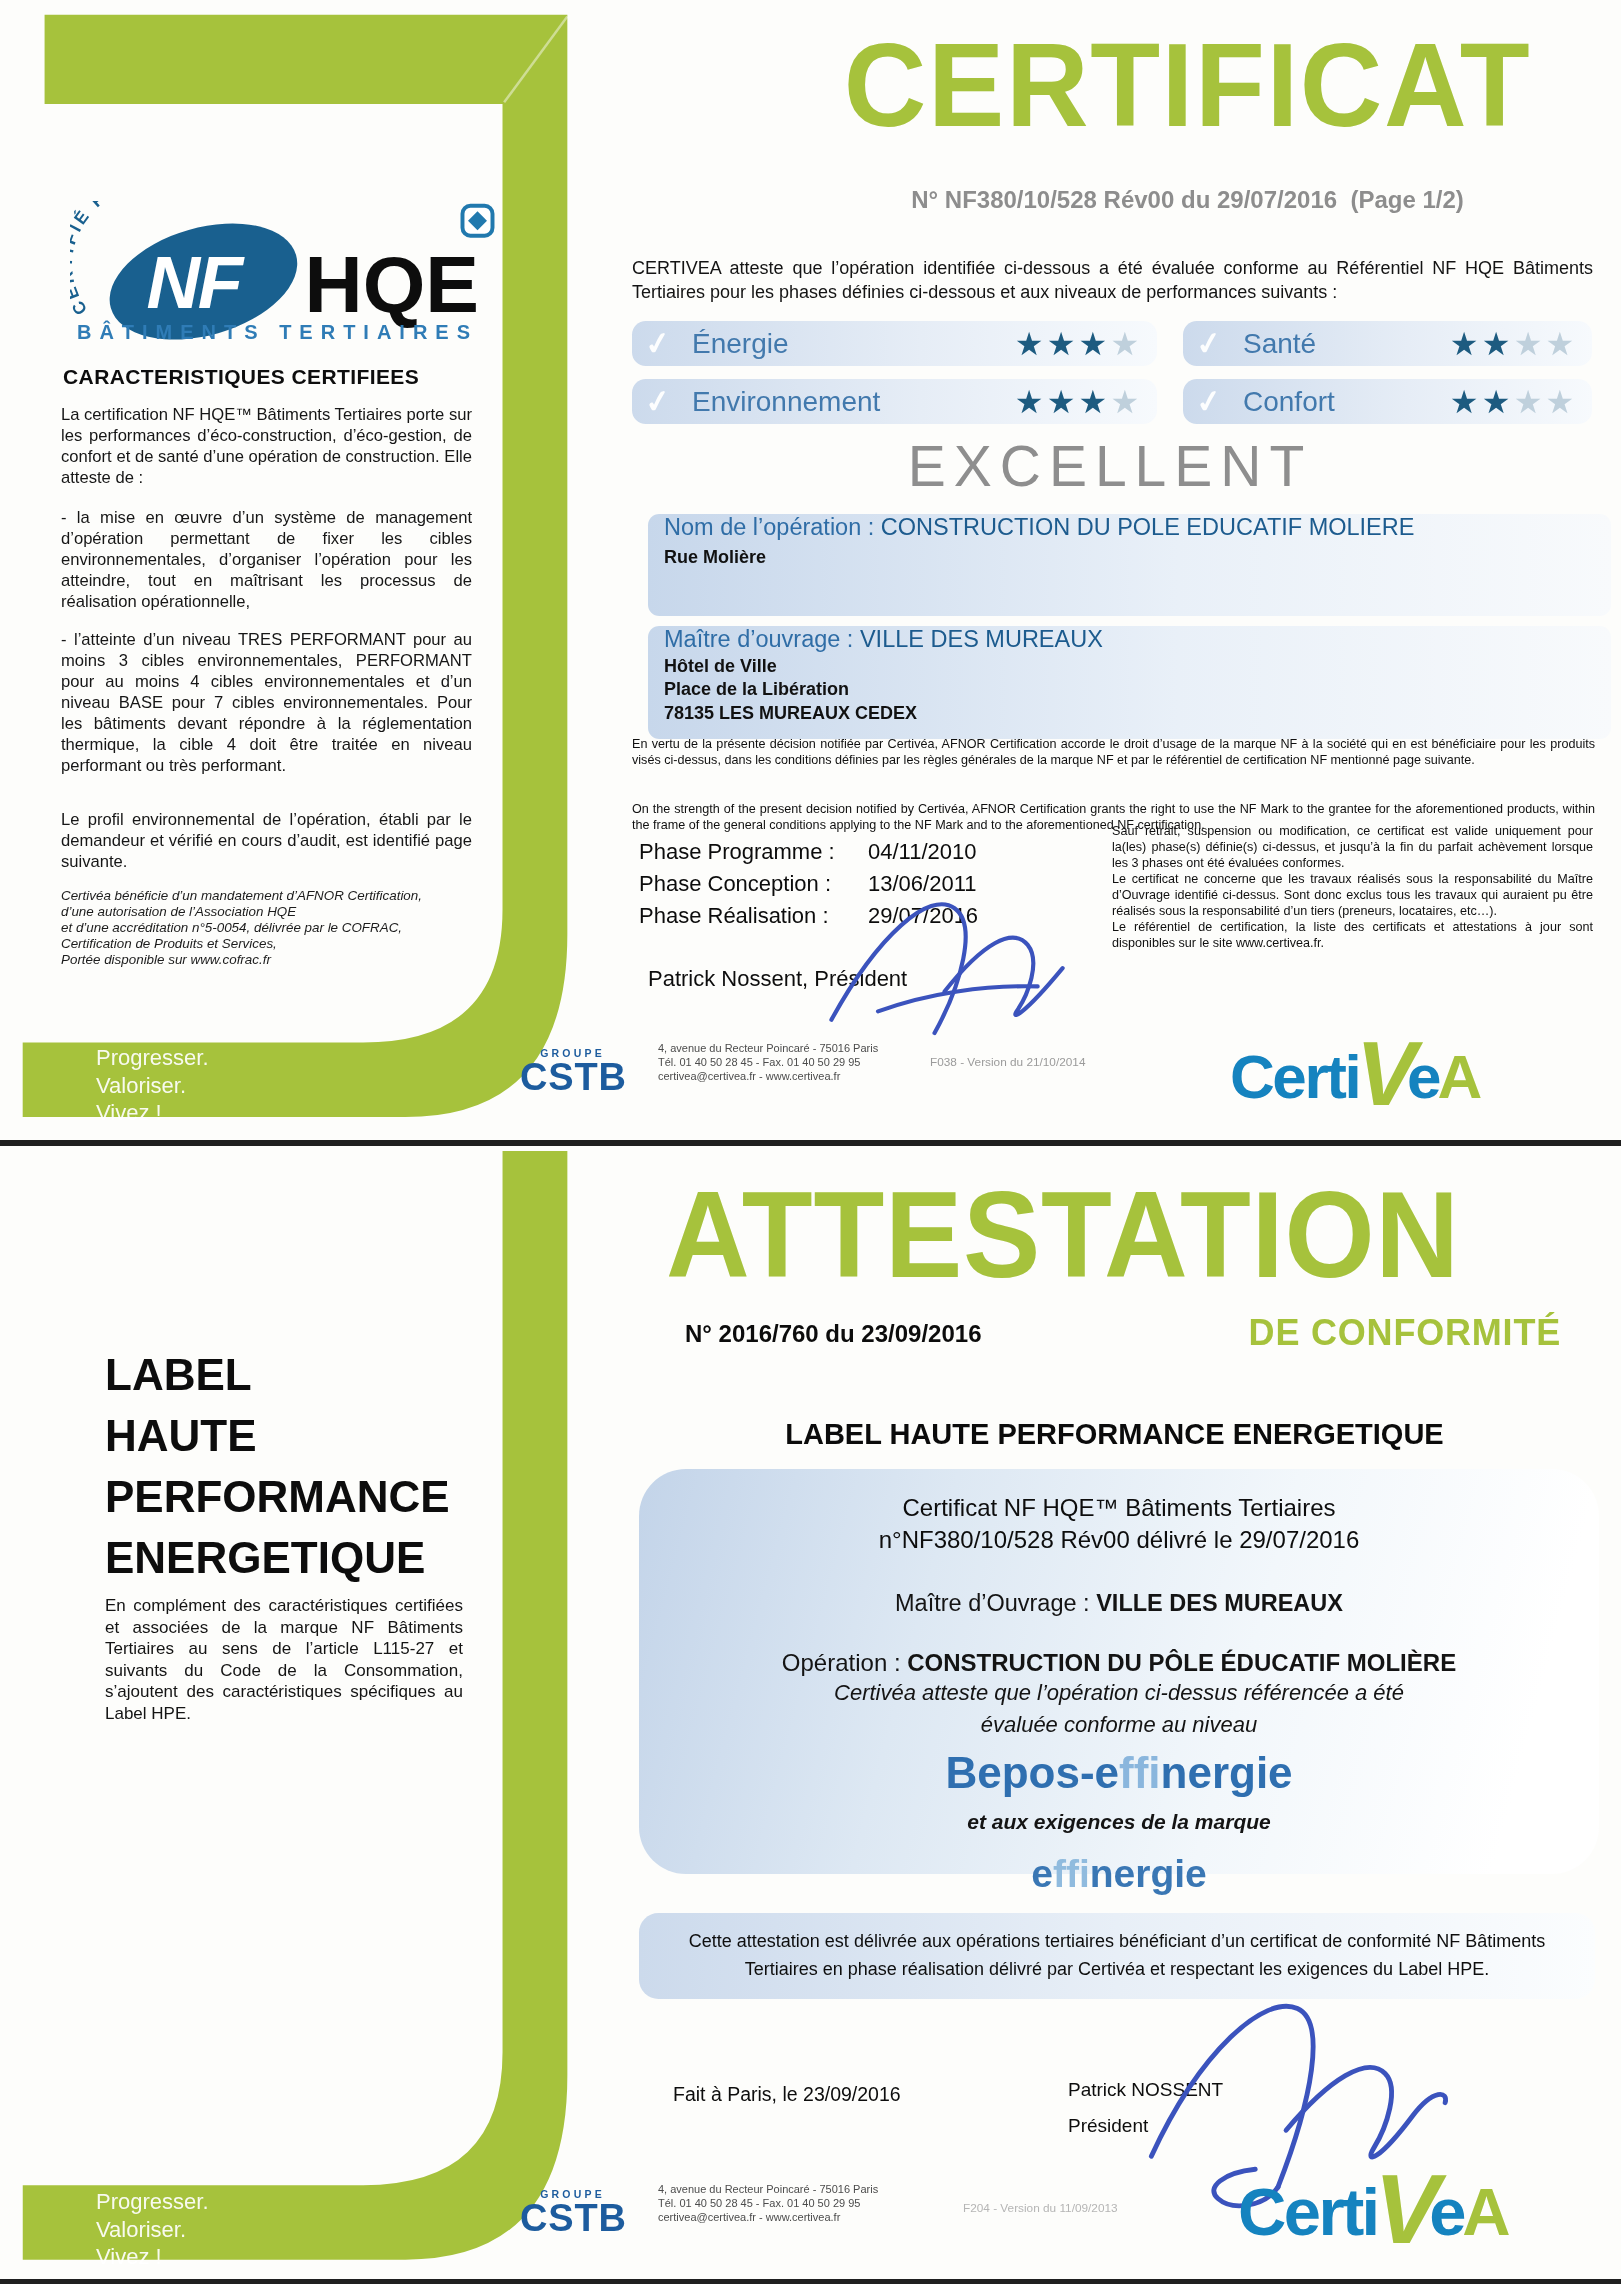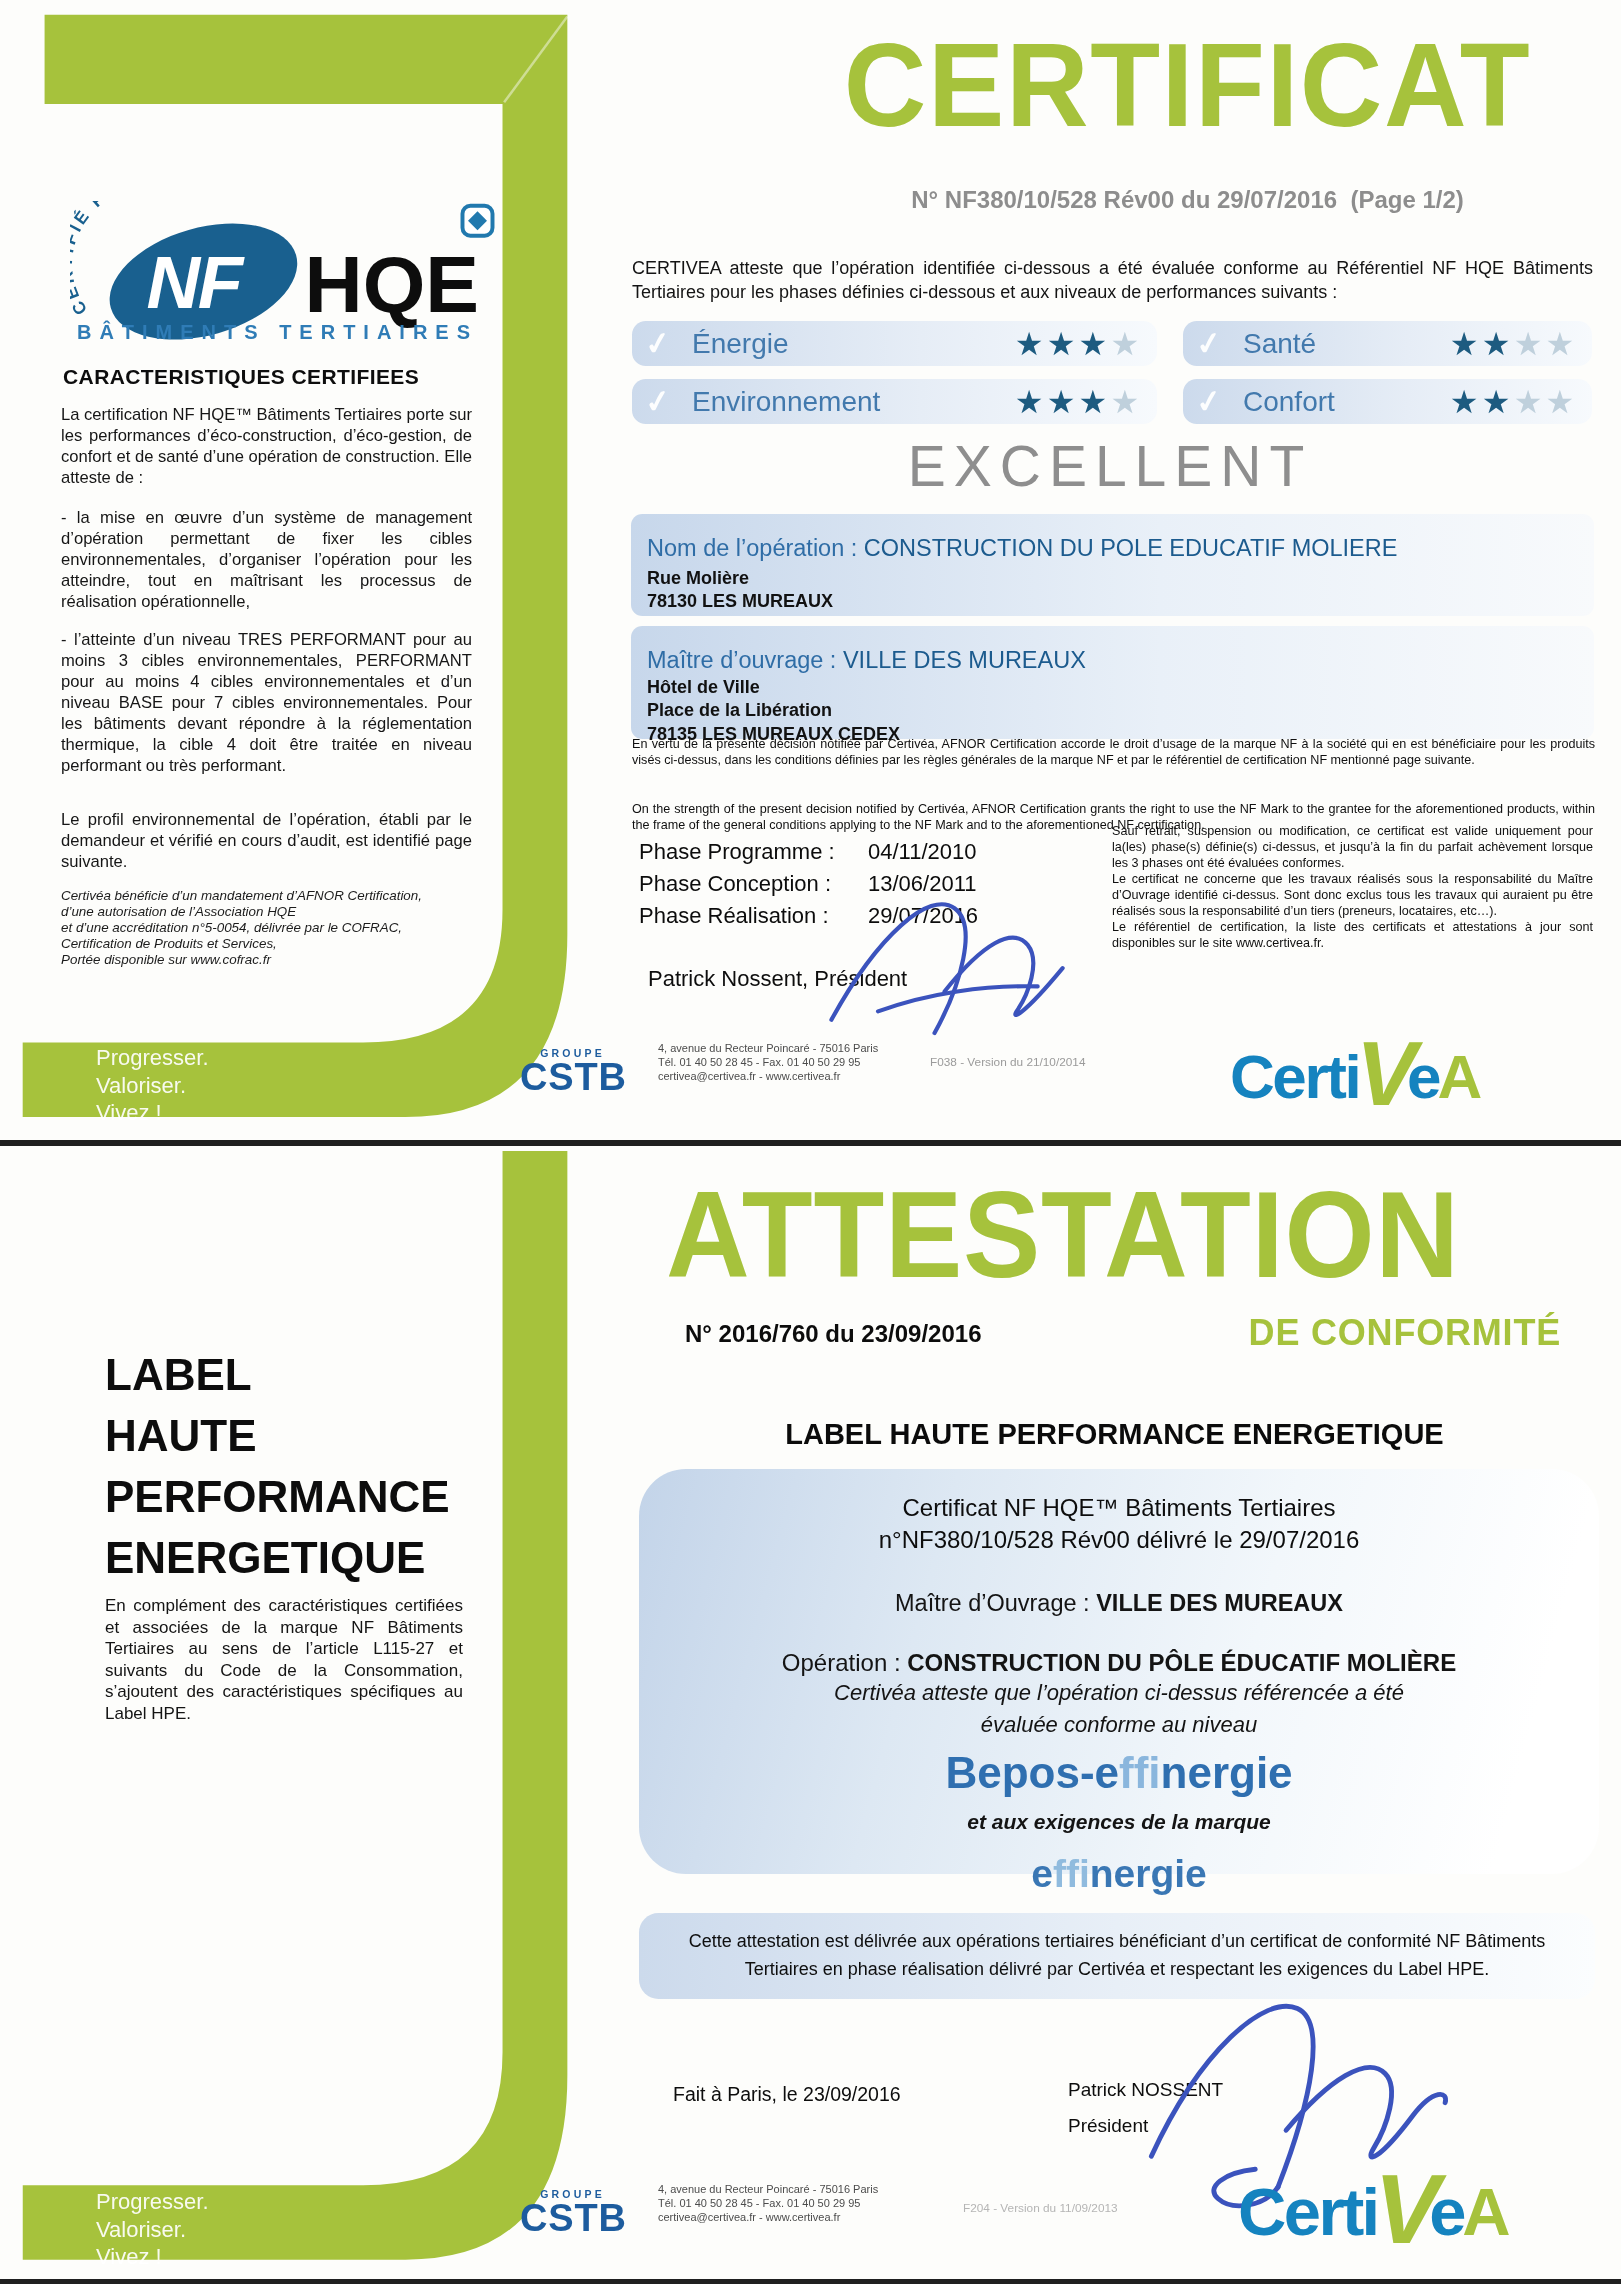--- a/index.html
+++ b/index.html
@@ -36,22 +36,22 @@
             background:linear-gradient(90deg,#ccdaec 0%,#e6edf6 55%,#f7fafd 100%);}
   .check{font-size:31px;color:rgba(255,255,255,.95);margin-left:13px;transform:rotate(-8deg);font-weight:bold;}
   .rate-label{font-size:28px;color:#4279ad;margin-left:21px;}
   .stars{margin-left:auto;margin-right:14.6px;font-size:32px;letter-spacing:3.2px;white-space:nowrap;}
   .stars .on{color:#1d5b80;}
   .stars .off{color:#bfd0dc;}
 
   .level{width:924px;text-align:center;font-size:57px;letter-spacing:8px;color:#8e8e8e;font-weight:400;}
 
   
-  .info-box{position:absolute;border-radius:11.3px;padding:21px 16px;box-sizing:border-box;
-            background:linear-gradient(90deg,#c7d7eb 0%,#e9f0f8 55%,#f8fafc 100%);}
+  .info-box{position:absolute;border-radius:11.3px;padding:0 16px;box-sizing:border-box;
+            background:linear-gradient(90deg,#c7d7eb 0%,#e9f0f8 55%,#f8fafc 100%);margin-left:17px;}
   .ib-title{font-size:23.5px;color:#2f6da6;white-space:nowrap;}
   .ib-title .val{color:#1c5b8e;}
   .ib-addr{font-size:18px;font-weight:bold;color:#111;line-height:23.5px;margin-top:4.9px;}
 
   .legal{width:963px;font-size:12.6px;line-height:16px;text-align:justify;margin:0;color:#101010;}
 
   .phase-row{display:flex;font-size:22px;line-height:32px;color:#0c0c0c;}
   .phase-label{width:229px;}
 
   .validity{width:481px;font-size:12.6px;line-height:16px;text-align:justify;margin:0;color:#101010;}
@@ -162,21 +162,20 @@
       <span class="rate-label">Confort</span>
       <span class="stars"><span class="on">★★</span><span class="off">★★</span></span>
     </div>
 
     <div class="abs level" style="left:648px;top:433px;">EXCELLENT</div>
 
     <div class="info-box" style="left:631px;top:514px;width:963px;height:102px;">
       <div class="ib-title"><span>Nom de l’opération :</span> <span class="val">CONSTRUCTION DU POLE EDUCATIF MOLIERE</span></div>
       <div class="ib-addr">
         <div>Rue Molière</div>
-        <div>78130 LES MUREAUX</div>
       </div>
     </div>
 
     <div class="info-box" style="left:631px;top:626px;width:963px;height:113px;">
       <div class="ib-title"><span>Maître d’ouvrage :</span> <span class="val">VILLE DES MUREAUX</span></div>
       <div class="ib-addr" style="margin-top:1.6px;">
         <div>Hôtel de Ville</div>
         <div>Place de la Libération</div>
         <div>78135 LES MUREAUX CEDEX</div>
       </div>

